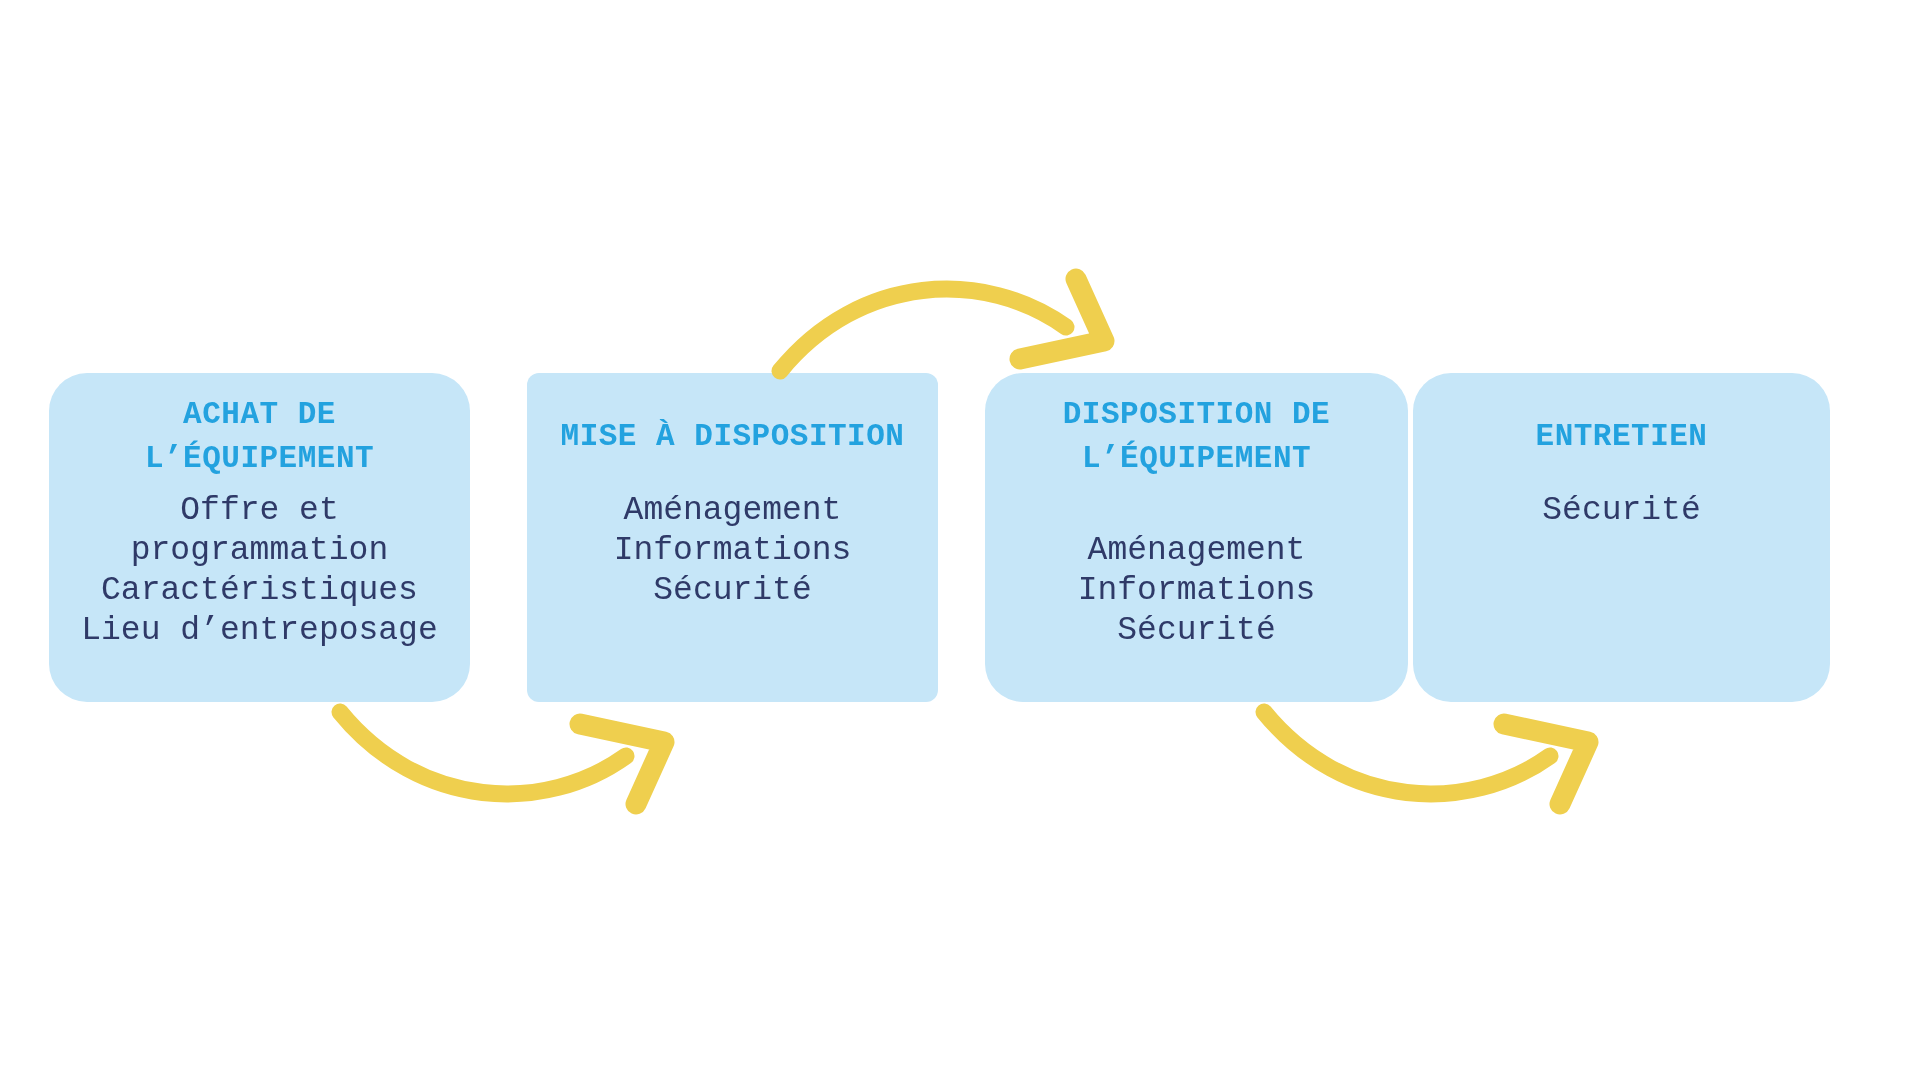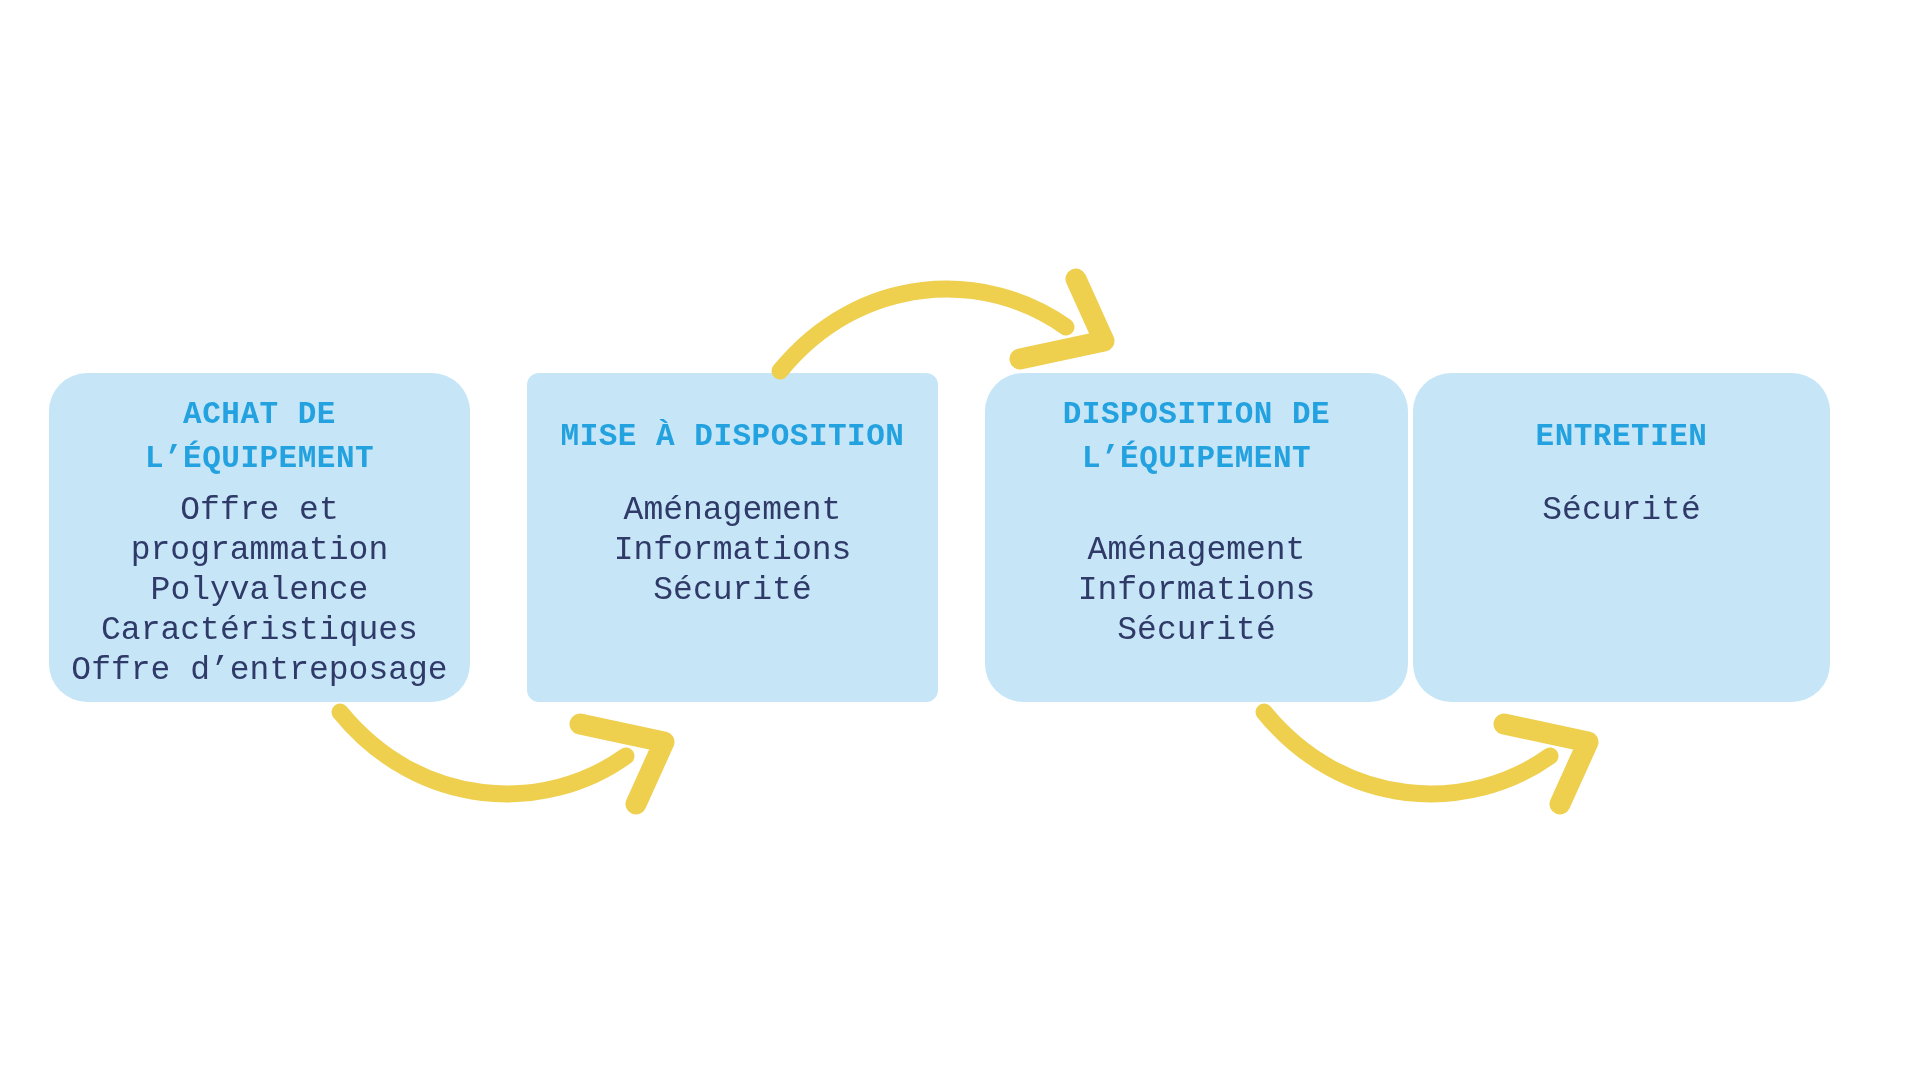--- a/index.html
+++ b/index.html
@@ -79,23 +79,22 @@
 </style>
 </head>
 <body>
 
 <div class="canvas">
 
   <div class="step-box b1">
     <div class="box-title">ACHAT DE L’ÉQUIPEMENT</div>
     <div class="box-items">
       <div class="box-item">Offre et programmation</div>
-      <div class="box-item">Polyvalence</div>
       <div class="box-item">Caractéristiques</div>
-      <div class="box-item">Offre d’entreposage</div>
+      <div class="box-item">Lieu d’entreposage</div>
     </div>
   </div>
 
   <div class="step-box b2">
     <div class="box-title">MISE À DISPOSITION</div>
     <div class="box-items">
       <div class="box-item">Aménagement</div>
       <div class="box-item">Informations</div>
       <div class="box-item">Sécurité</div>
     </div>

